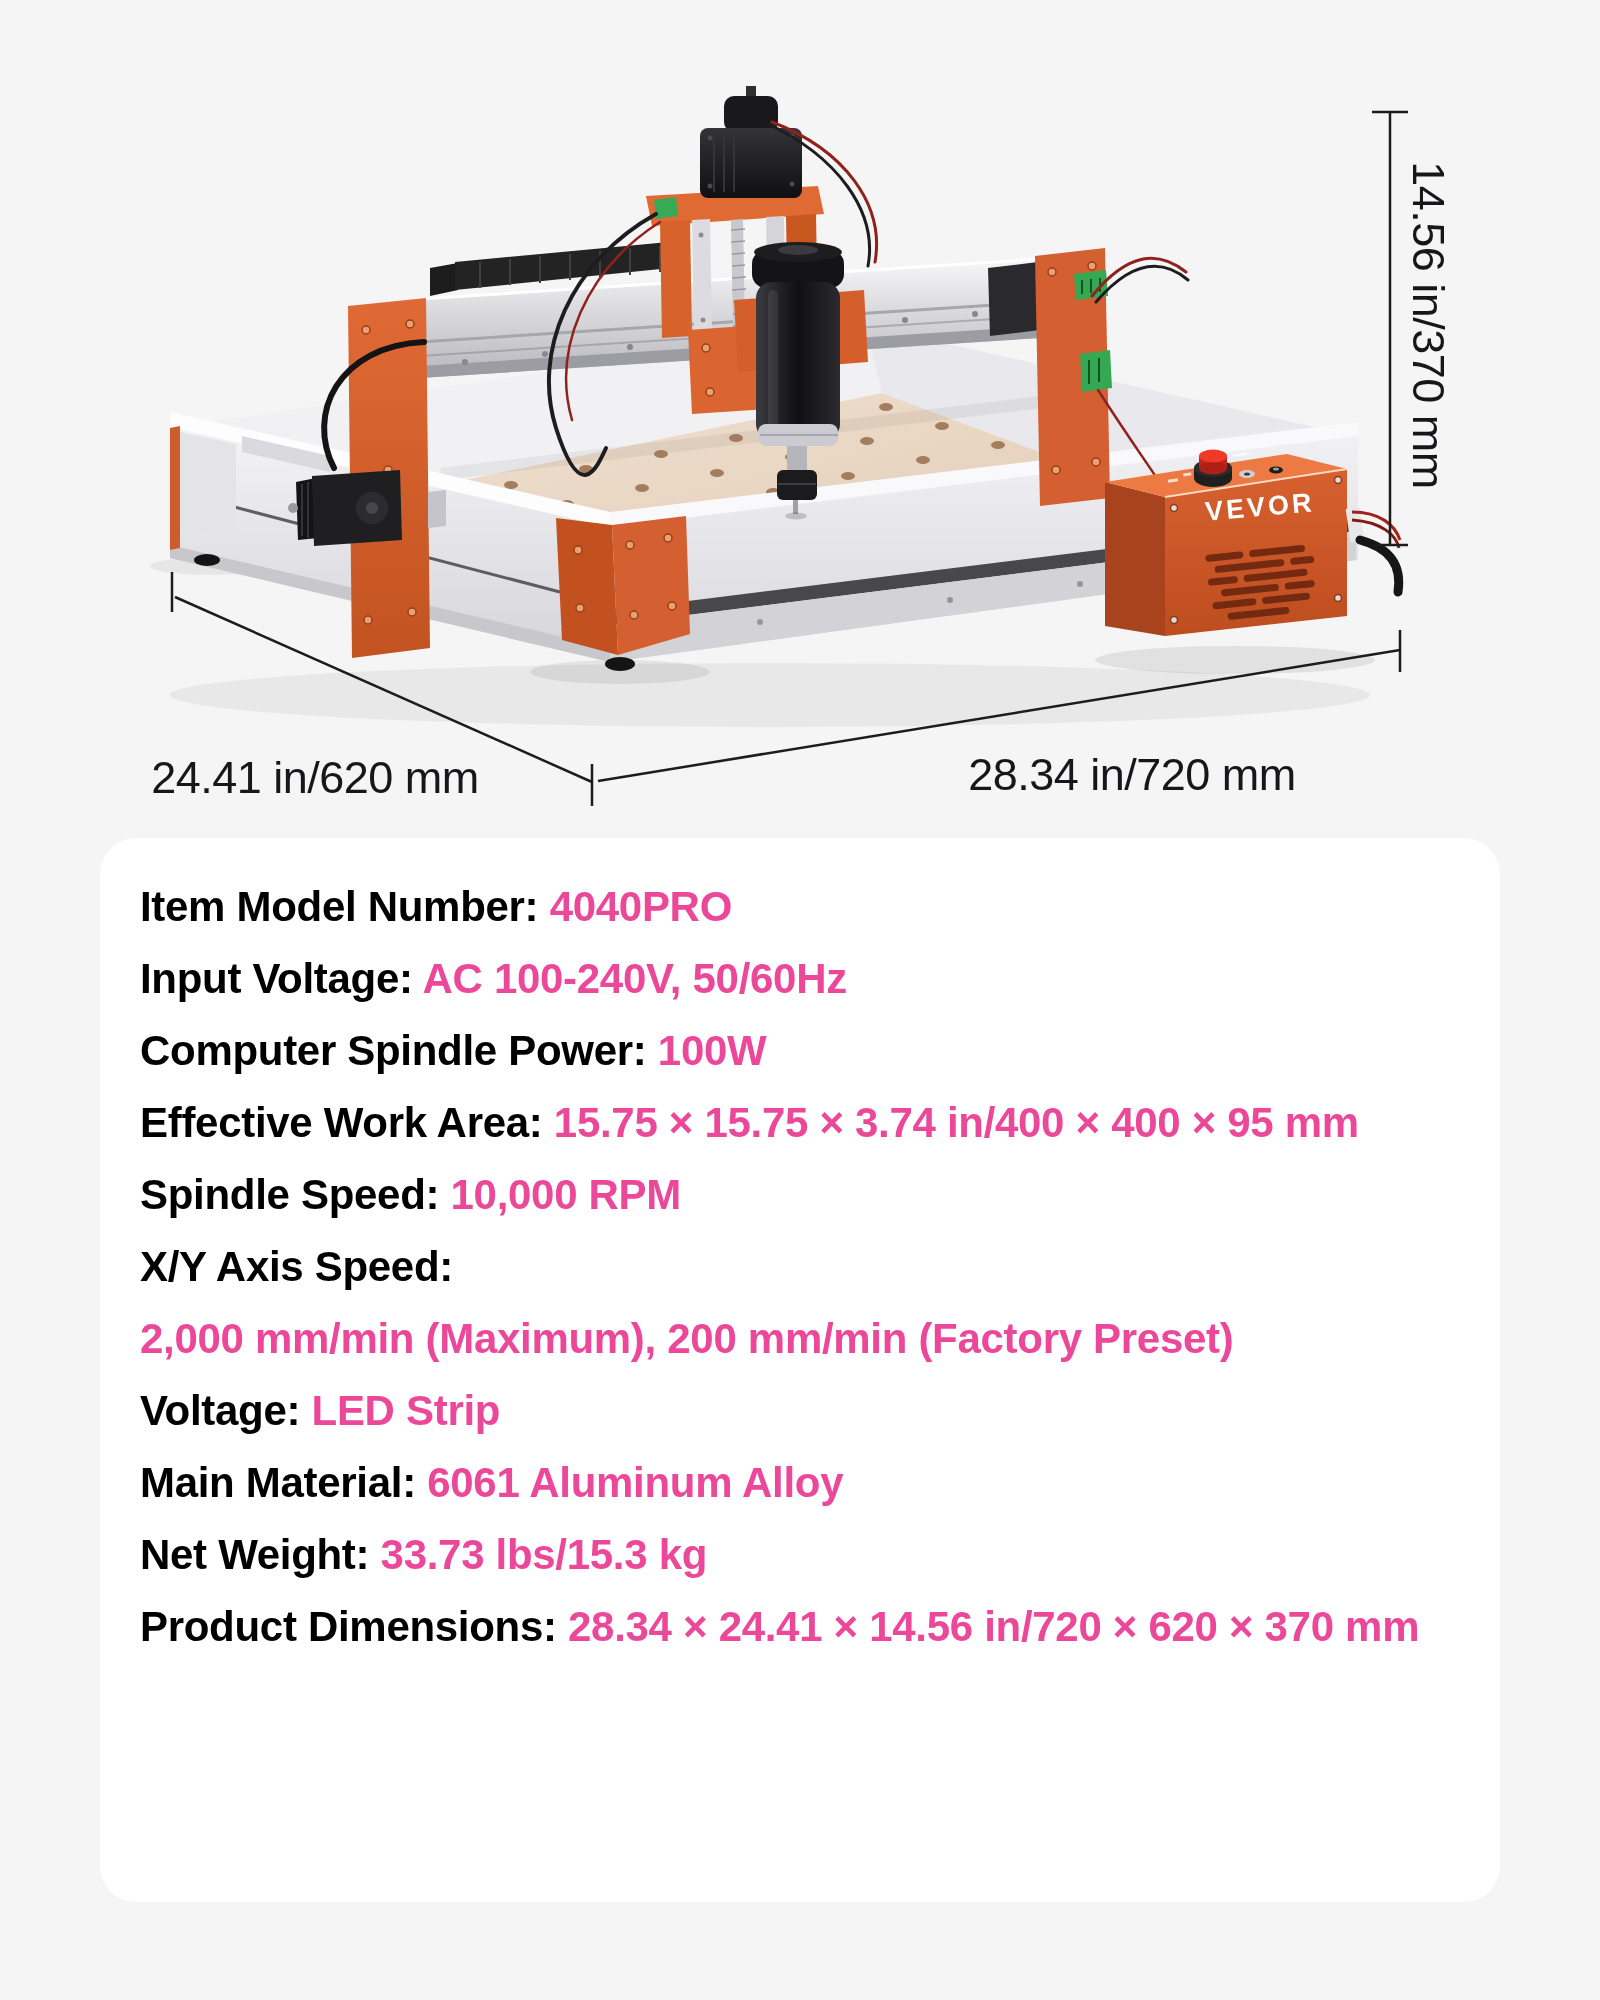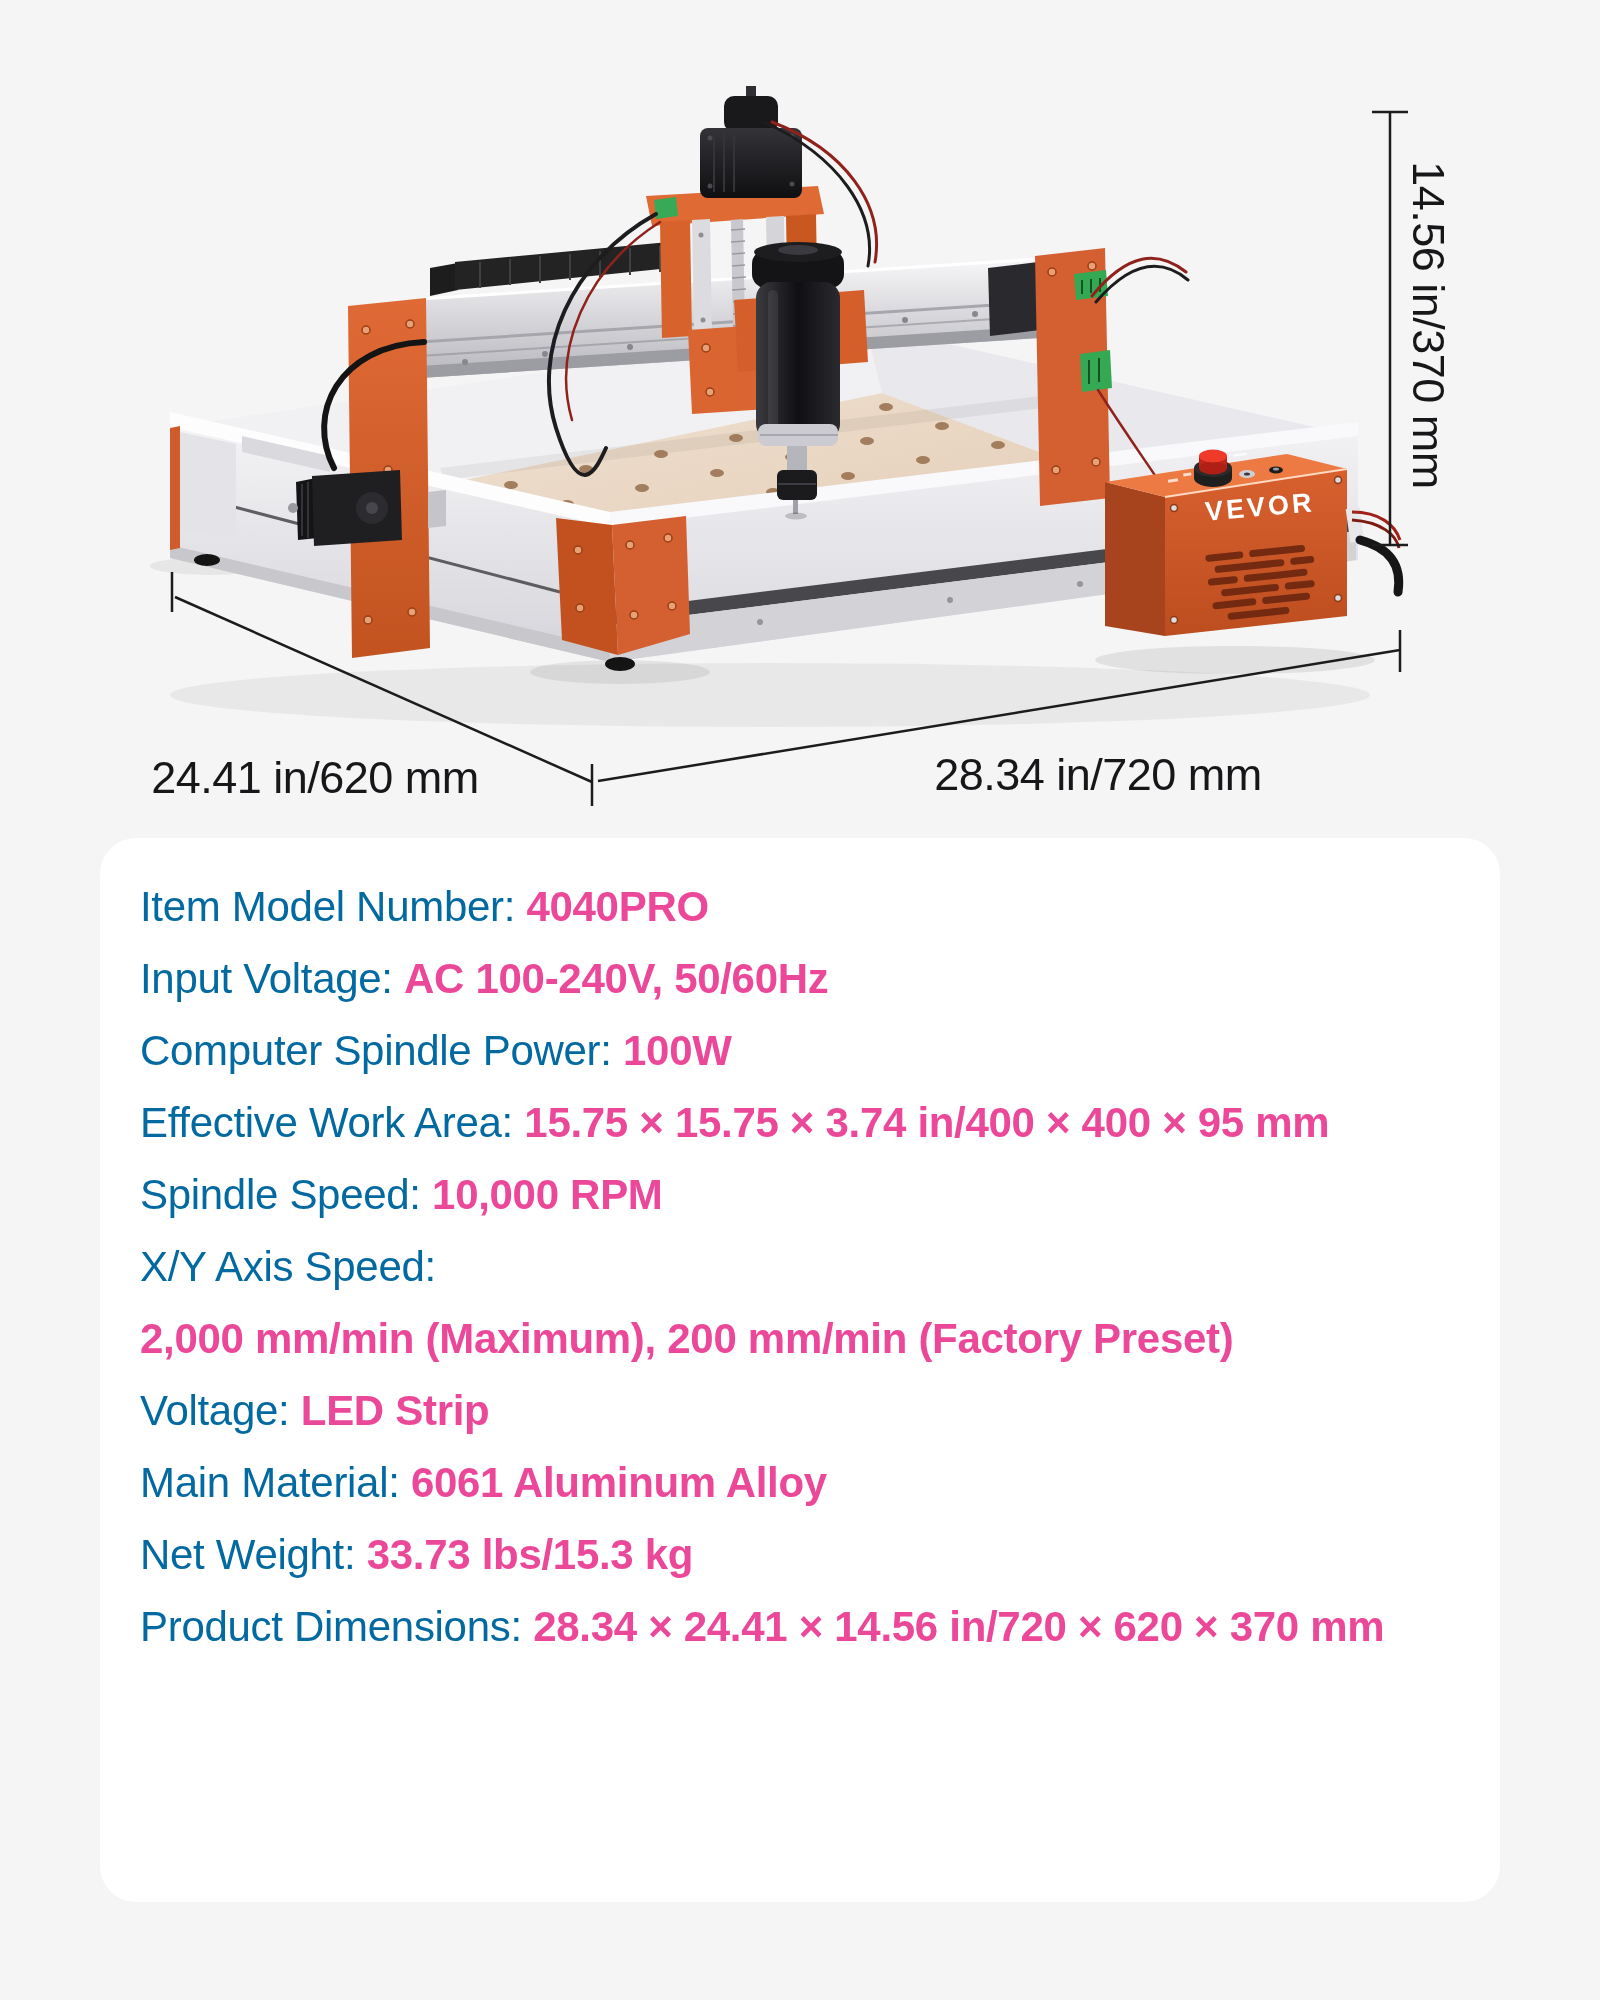--- a/index.html
+++ b/index.html
@@ -8,21 +8,21 @@
   
   .hero{position:absolute;left:0;top:0;width:1600px;height:812px;}
   .hero svg{position:absolute;left:0;top:0;}
   .dim-label{position:absolute;white-space:nowrap;color:#17171a;font-size:45px;font-weight:500;
              letter-spacing:-0.5px;transform:translate(-50%,-50%);}
   .dim-label.vertical{transform:translate(-50%,-50%) rotate(90deg);}
   
   .spec-card{position:absolute;left:100px;top:838px;width:1400px;height:1064px;background:#ffffff;
              border-radius:36px;box-sizing:border-box;padding:33px 40px 0 40px;}
   .spec-row{height:72px;line-height:72px;font-size:42px;letter-spacing:-0.3px;white-space:nowrap;}
-  .spec-label{color:#0369a1;font-weight:400;}
+  .spec-label{color:#000000;font-weight:700;}
   .spec-value{color:#ec4899;font-weight:700;}
 </style>
 </head>
 <body>
 
 <div class="canvas">
 
   <div class="hero">
     <svg width="1600" height="812" viewBox="0 0 1600 812" aria-hidden="true">
       <defs>
@@ -348,21 +348,21 @@
         <line x1="592" y1="764" x2="592" y2="806"></line>
         <line x1="598" y1="781" x2="1400" y2="650"></line>
         <line x1="1400" y1="630" x2="1400" y2="672"></line>
         <line x1="1390" y1="112" x2="1390" y2="545"></line>
         <line x1="1372" y1="112" x2="1408" y2="112"></line>
         <line x1="1372" y1="545" x2="1408" y2="545"></line>
       </g>
     </svg>
 
     <div class="dim-label" style="left:315px;top:778px;">24.41 in/620 mm</div>
-    <div class="dim-label" style="left:1098px;top:775px;">28.34 in/720 mm</div>
+    <div class="dim-label" style="left:1132px;top:775px;">28.34 in/720 mm</div>
     <div class="dim-label vertical" style="left:1428px;top:325px;">14.56 in/370 mm</div>
   </div>
 
   <div class="spec-card">
     <div class="spec-row"><span class="spec-label">Item Model Number: </span><span class="spec-value">4040PRO</span></div>
     <div class="spec-row"><span class="spec-label">Input Voltage: </span><span class="spec-value">AC 100-240V, 50/60Hz</span></div>
     <div class="spec-row"><span class="spec-label">Computer Spindle Power: </span><span class="spec-value">100W</span></div>
     <div class="spec-row"><span class="spec-label">Effective Work Area: </span><span class="spec-value">15.75 × 15.75 × 3.74 in/400 × 400 × 95 mm</span></div>
     <div class="spec-row"><span class="spec-label">Spindle Speed: </span><span class="spec-value">10,000 RPM</span></div>
     <div class="spec-row"><span class="spec-label">X/Y Axis Speed:</span><span class="spec-value"></span></div>

